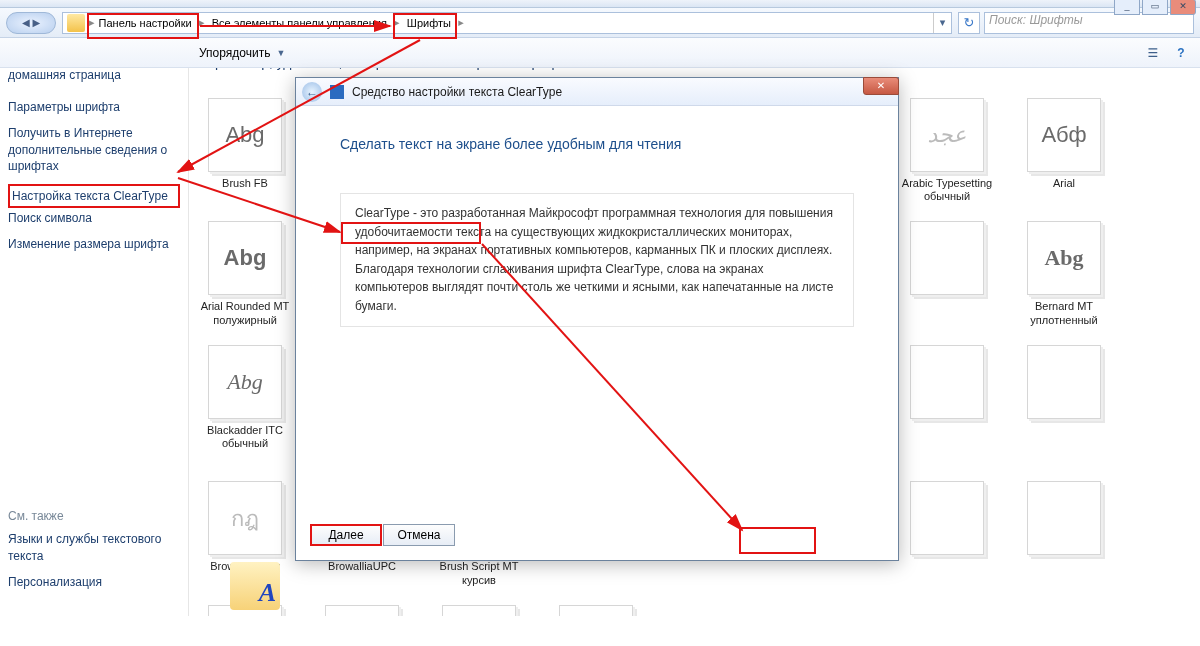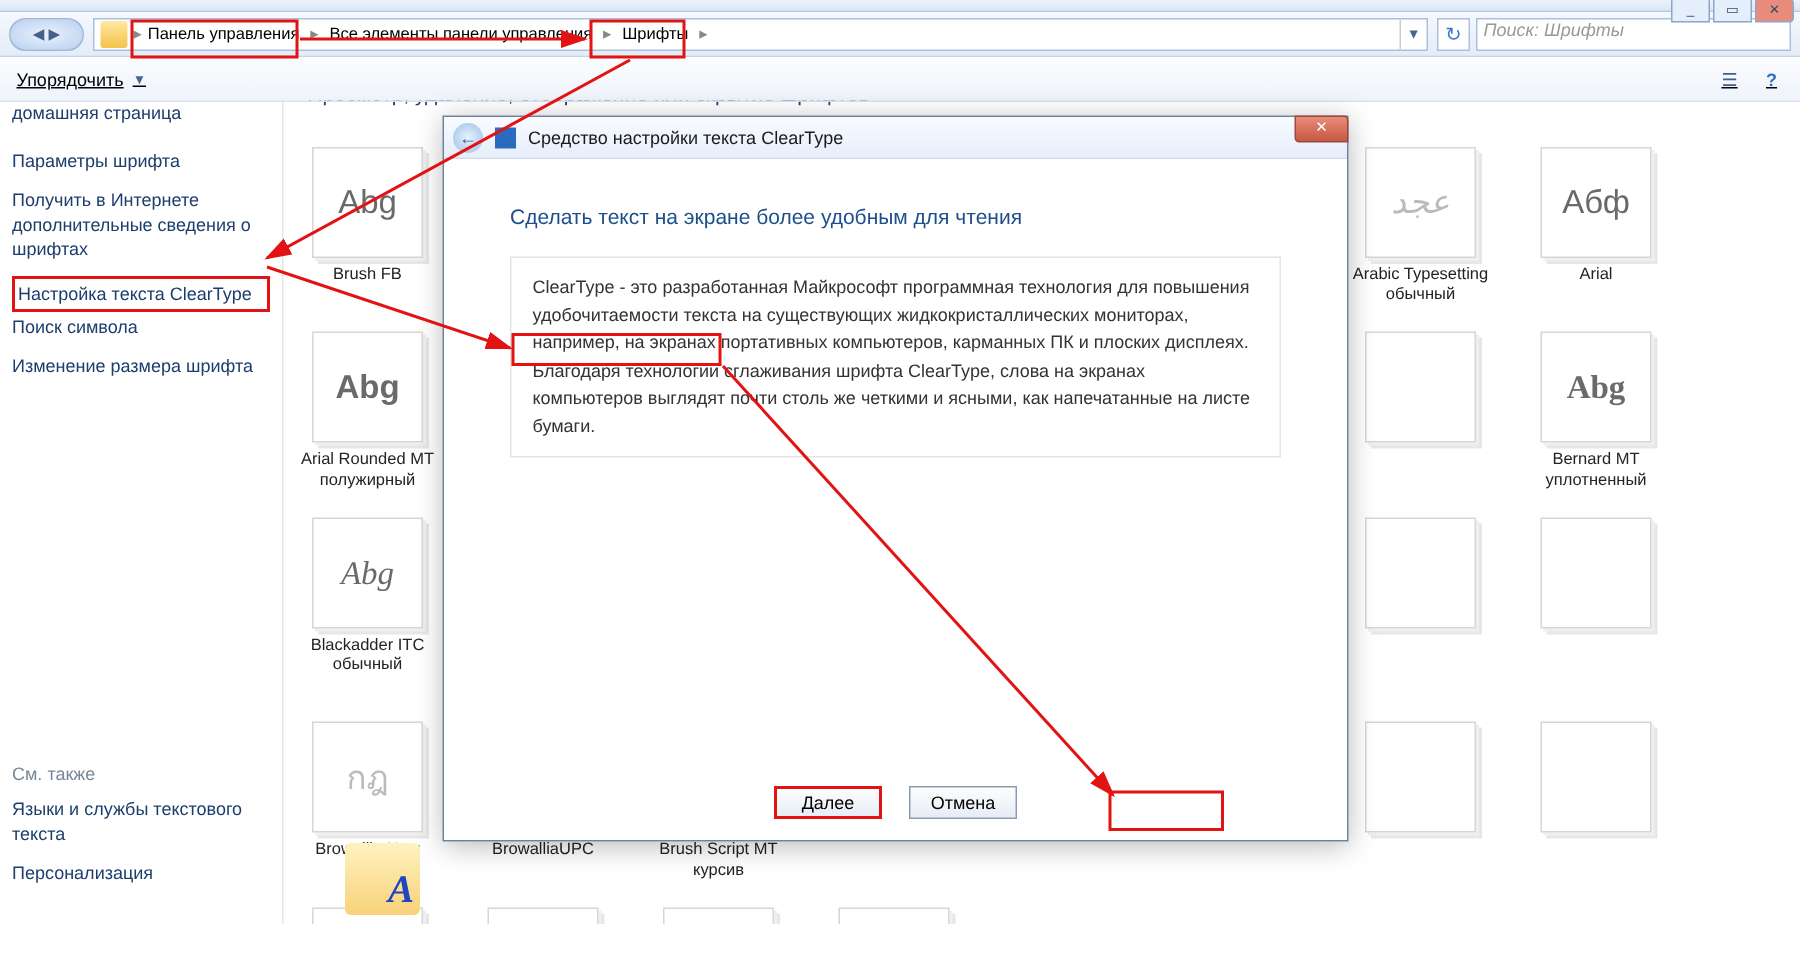--- a/index.html
+++ b/index.html
@@ -85,21 +85,21 @@
   display: flex; align-items: flex-start; padding: 0 4px; color: #999; font-style: italic;
 }
 
 
 .toolbar {
   height: 30px;
   background: linear-gradient(#fbfcfe, #eef3fb);
   border-bottom: 1px solid #d8e1ee;
   display: flex;
   align-items: center;
-  text-decoration: underline;
+  padding-left: 188px;
 }
 .tool-btn {
   padding: 3px 16px 3px 10px;
   border: 1px solid transparent;
   background: transparent;
   font-size: 12px;
   display: flex; align-items: center;
 }
 .tool-drop { margin-left: 6px; color:#4a678f; font-size:9px;}
 .tool-right { margin-left:auto; display:flex; align-items:center; padding-right:8px; gap:6px; }
@@ -198,29 +198,29 @@
 .dlg-appicon { width:14px;height:14px;background:#2a6bc0;margin-right:8px;display:inline-block;}
 .dlg-close {
   position:absolute; top:-1px; right:-1px;
   width:36px;height:18px;
   background: linear-gradient(#e98c79,#c65843);
   border:1px solid #9a4b3a;
   border-radius:0 3px 0 3px;
   color:#fff; font-size:10px; text-align:center; line-height:15px;
 }
 .dlg-body { flex:1; padding: 30px 44px 10px; }
-.dlg-heading { color:#1d4f8c; font-size:14px; margin-bottom: 19px; }
+.dlg-heading { color:#1d4f8c; font-size:14px; margin-bottom: 41px; }
 .dlg-checkrow { display:flex; align-items:center; margin-bottom:18px; margin-left:-2px;}
 .dlg-checkrow input { margin-right:8px; }
 .dlg-desc {
   border:1px solid #e4e4e4; padding:10px 14px; color:#333;
   font-size:12px; line-height:1.55;
 }
 .dlg-btnrow {
-  display:flex; justify-content:center; gap:18px;
+  display:flex; justify-content:flex-start; gap:1px;
   padding: 10px 14px 14px;
 }
 .dlg-btn {
   min-width:72px; height:22px;
   border:1px solid #8a9baf;
   background: linear-gradient(#fdfdfd,#e7edf6);
   font-size:12px; padding:0 10px;
 }
 .dlg-btn.primary { border:2px solid #e21313; padding:2px 10px;}
 
@@ -263,21 +263,21 @@
 </div>
 
 <div class="navbar">
   <div class="nav-arrows">
     <span>◀</span>&nbsp;
     <span>▶</span>
   </div>
   <div class="addressbar">
     <span class="ab-folder-icon"></span>
     <span style="color:#888">▸</span>
-    <span class="crumb">Панель управления</span>
+    <span class="crumb">Панель настройки</span>
     <span class="crumb-sep">▸</span>
     <span class="crumb">Все элементы панели управления</span>
     <span class="crumb-sep">▸</span>
     <span class="crumb">Шрифты</span>
     <span class="crumb-sep">▸</span>
     <span style="flex:1"></span>
     <span class="ab-drop">▾</span>
   </div>
   <div class="refresh">↻</div>
   <div class="searchbar">

